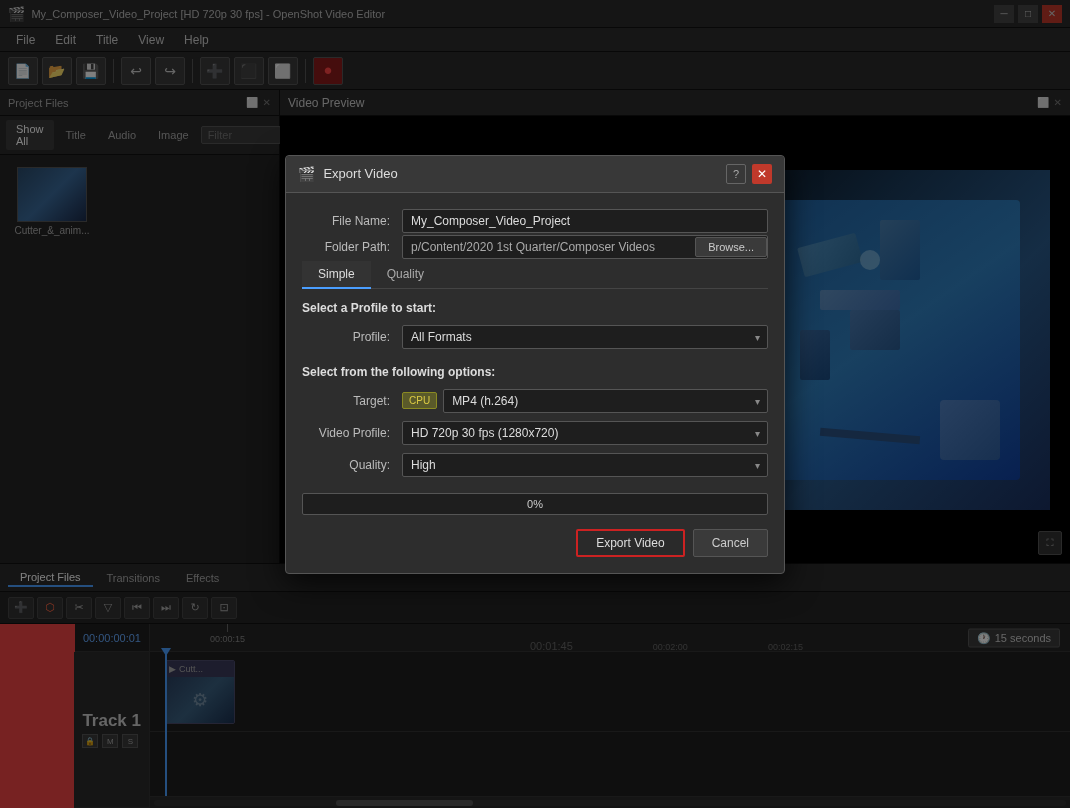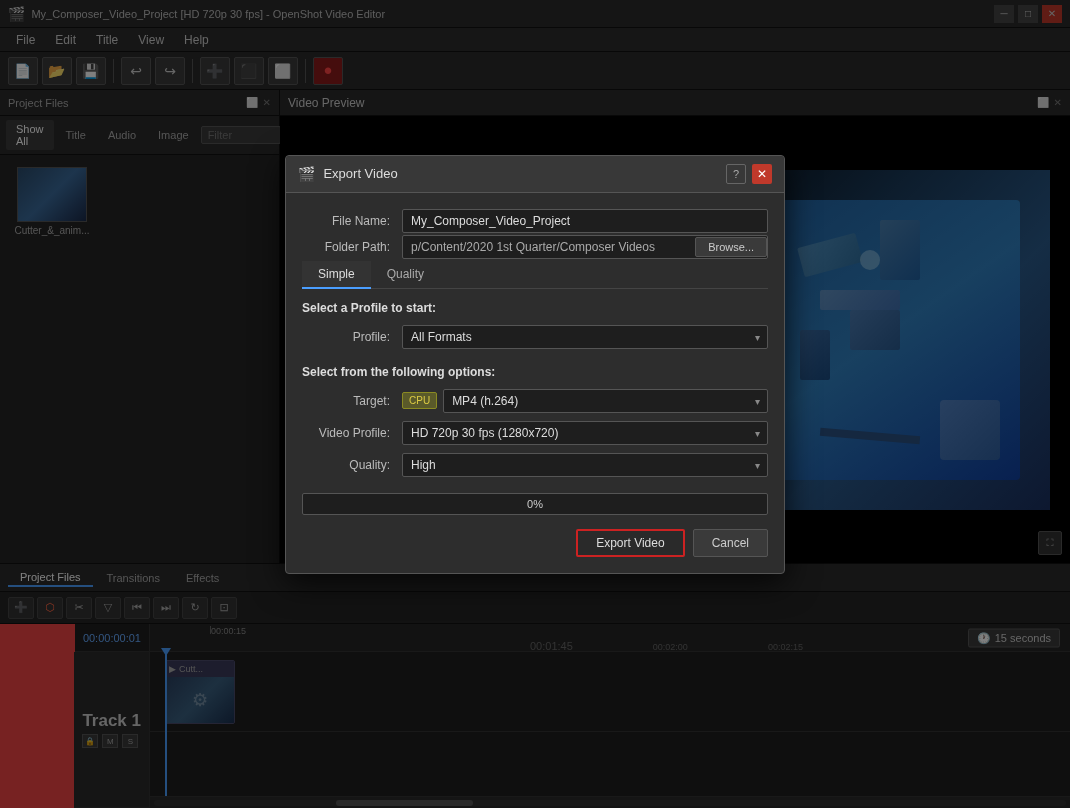--- a/index.html
+++ b/index.html
@@ -302,21 +302,21 @@
       background: #252525;
       border-bottom: 1px solid #333;
       position: relative;
       display: flex;
       align-items: center;
     }
     .ruler-mark {
       position: absolute;
       top: 0;
       display: flex;
-      flex-direction: row;
+      flex-direction: column;
       align-items: center;
       text-align: right;
     }
     .ruler-tick { width: 1px; height: 8px; background: #666; }
     .ruler-label { font-size: 9px; color: #888; white-space: nowrap; margin-top: 2px; }
     #timeline-seconds-badge {
       position: absolute;
       right: 10px;
       top: 50%;
       transform: translateY(-50%);

